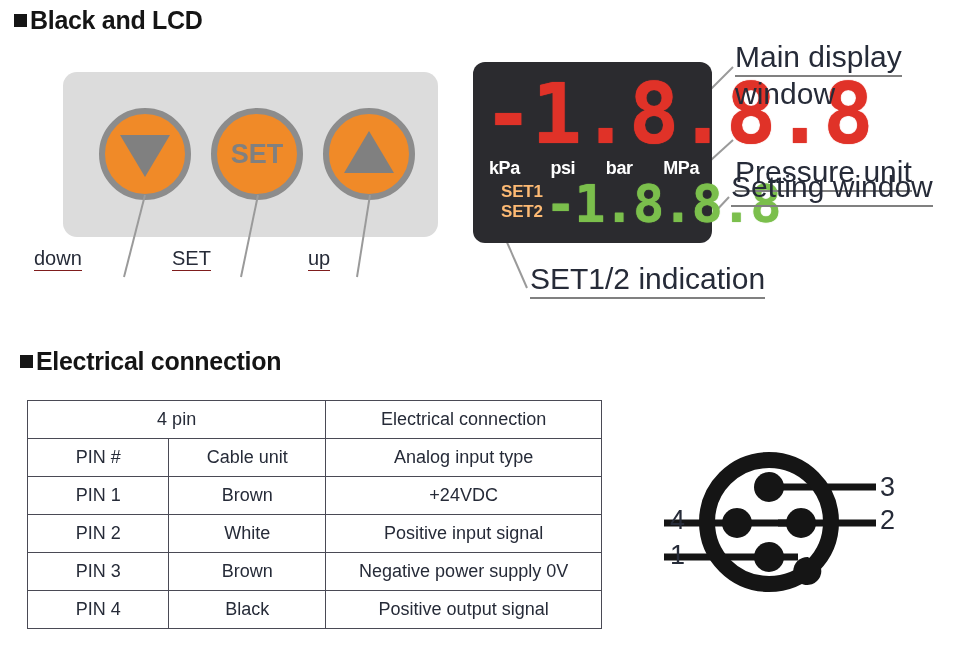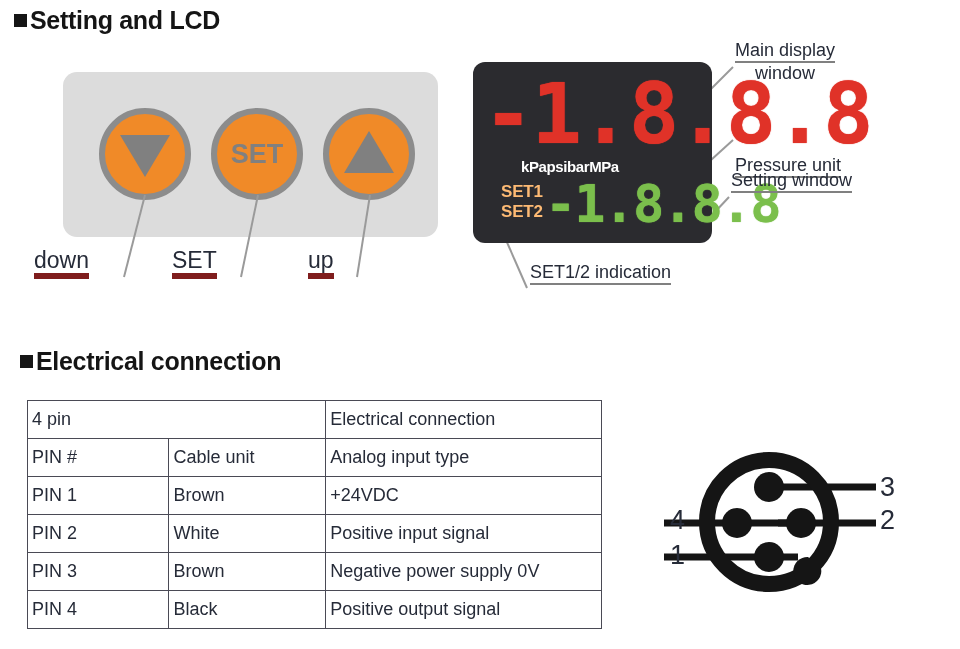--- a/index.html
+++ b/index.html
@@ -70,23 +70,23 @@
     font-size: 27px;
     font-weight: bold;
     color: #808080;
     letter-spacing: 0px;
     line-height: 1;
   }
 
   
   .callout-label {
     position: absolute;
-    font-size: 23px;
-    color: #262b38;
-    border-bottom: 6px solid #7f1d1d;
+    font-size: 20px;
+    color: #262b38;
+    border-bottom: 1px solid #7f1d1d;
     padding-bottom: 1px;
     white-space: nowrap;
     line-height: 1.05;
   }
   #label-down { left: 34px; top: 248px; }
   #label-set  { left: 172px; top: 248px; }
   #label-up   { left: 308px; top: 248px; text-align: right; }
 
   
   #leaders { position: absolute; inset: 0; pointer-events: none; }
@@ -124,66 +124,64 @@
     font-size: 52px;
     color: #7bbf4c;
     text-shadow: 0 0 1px #7bbf4c;
   }
 
   #unit-row {
     position: absolute;
     left: 16px; top: 96px;
     width: 210px;
     display: flex;
-    justify-content: flex-start;
-    font-size: 15px;
+    justify-content: space-between;
+    font-size: 18px;
     font-weight: bold;
     color: #ffffff;
     letter-spacing: -0.4px;
-    margin-left: 32px;
   }
   #set-indicators {
     position: absolute;
     left: 9px; top: 120px;
     font-size: 17px;
     font-weight: bold;
     color: #fdba74;
     line-height: 1.17;
     letter-spacing: -0.2px;
     margin-left: 19px;
   }
 
   
   .lcd-callout {
     position: absolute;
-    font-size: 18px;
+    font-size: 30px;
     color: #262b38;
     line-height: 1.12;
     white-space: nowrap;
-    text-align: center;
   }
   .lcd-callout .ul { border-bottom: 2px solid #808080; display: inline-block; padding-bottom: 1px; }
   #callout-main     { left: 735px; top: 40px; }
   #callout-unit     { left: 735px; top: 112px; margin-top: 43px; }
   #callout-setting  { left: 731px; top: 170px; }
   #callout-setind   { left: 530px; top: 262px; }
 
   
   #pin-table {
     position: absolute;
     left: 27px; top: 400px;
     width: 575px;
     border-collapse: collapse;
     font-size: 18px;
     color: #262b38;
     background: #ffffff;
   }
   #pin-table td {
     border: 1.6px solid #4a4a55;
-    text-align: left;
+    text-align: center;
     height: 37px;
     padding: 0 4px;
     font-weight: normal;
   }
   #pin-table .col-pin   { width: 140px; }
   #pin-table .col-color { width: 155px; }
   #pin-table .col-desc  { width: 280px; }
 
   
   #connector-diagram {
@@ -201,21 +199,21 @@
   #pin-num-1 { left: 22px; top: 107px; }
   #pin-num-3 { left: 232px; top: 39px; }
   #pin-num-2 { left: 232px; top: 72px; }
 </style>
 </head>
 <body>
 
 <div class="page">
 
   <div class="section-heading" id="heading-keypad">
-    <span class="bullet"></span><span>Setting and LCD</span>
+    <span class="bullet"></span><span>Black and LCD</span>
   </div>
 
   <div id="keypad-panel">
     <div class="keypad-button" id="btn-down">
       <div class="tri tri-down"></div>
     </div>
     <div class="keypad-button" id="btn-set">
       <div class="set-text">SET</div>
     </div>
     <div class="keypad-button" id="btn-up">

